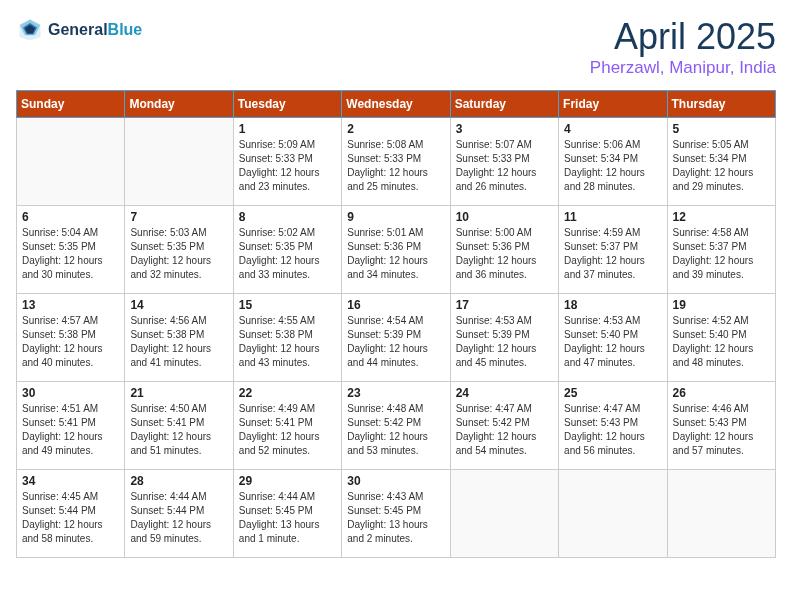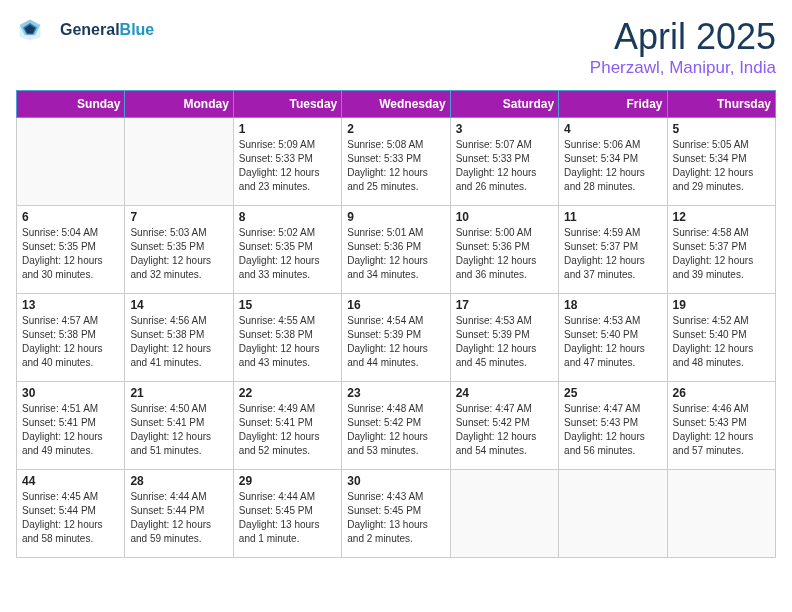--- a/index.html
+++ b/index.html
@@ -12,21 +12,21 @@
     }
     .header {
       display: flex;
       justify-content: space-between;
       align-items: flex-start;
       margin-bottom: 12px;
     }
     .logo {
       display: flex;
       align-items: center;
-      gap: 16px;
+      gap: 4px;
     }
     .logo-icon {
       width: 28px;
       height: 28px;
     }
     .title-area {
       text-align: right;
     }
     .month-title {
       font-size: 36px;
@@ -36,24 +36,24 @@
     .location {
       font-size: 17px;
       color: #8b5cf6;
     }
     .calendar {
       width: 100%;
       border-collapse: collapse;
       font-size: 10.5px;
     }
     .calendar th {
-      background: #a21caf;
+      background: #c2410c;
       color: #fff;
       padding: 6px 4px;
-      text-align: right;
+      text-align: left;
       font-size: 12px;
       font-weight: bold;
       border: 1px solid #4a9fd4;
     }
     .calendar td {
       border: 1px solid #ccc;
       vertical-align: top;
       padding: 4px 5px;
       width: calc(100% / 7);
       min-height: 80px;
@@ -221,21 +221,21 @@
           <div class="day-number">25</div>
           <div class="day-detail">Sunrise: 4:47 AM<br>Sunset: 5:43 PM<br>Daylight: 12 hours and 56 minutes.</div>
         </td>
         <td>
           <div class="day-number">26</div>
           <div class="day-detail">Sunrise: 4:46 AM<br>Sunset: 5:43 PM<br>Daylight: 12 hours and 57 minutes.</div>
         </td>
       </tr>
       <tr class="last-row">
         <td>
-          <div class="day-number">44</div>
+          <div class="day-number">34</div>
           <div class="day-detail">Sunrise: 4:45 AM<br>Sunset: 5:44 PM<br>Daylight: 12 hours and 58 minutes.</div>
         </td>
         <td>
           <div class="day-number">28</div>
           <div class="day-detail">Sunrise: 4:44 AM<br>Sunset: 5:44 PM<br>Daylight: 12 hours and 59 minutes.</div>
         </td>
         <td>
           <div class="day-number">29</div>
           <div class="day-detail">Sunrise: 4:44 AM<br>Sunset: 5:45 PM<br>Daylight: 13 hours and 1 minute.</div>
         </td>

